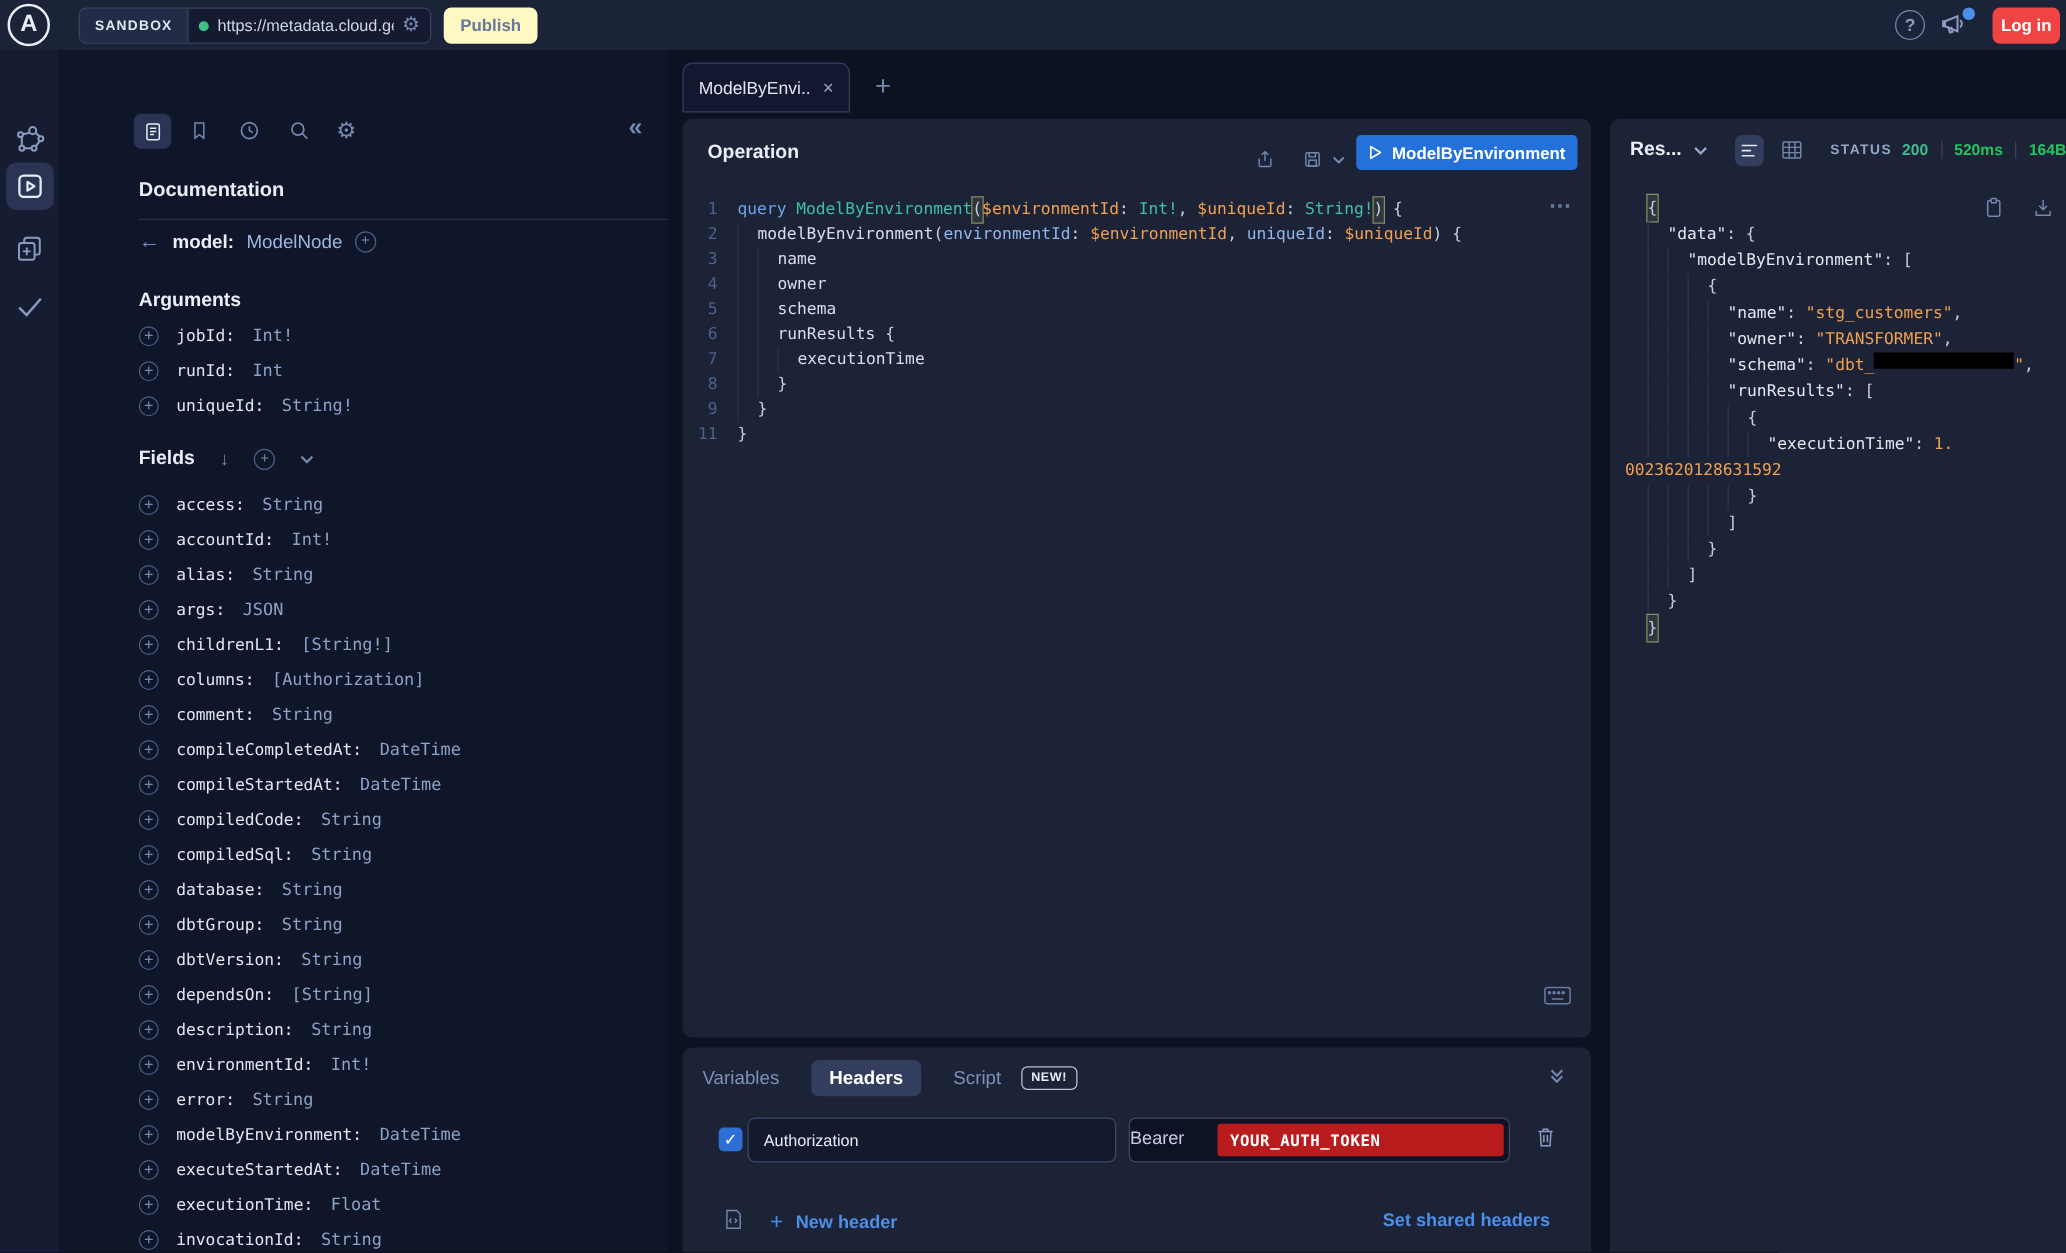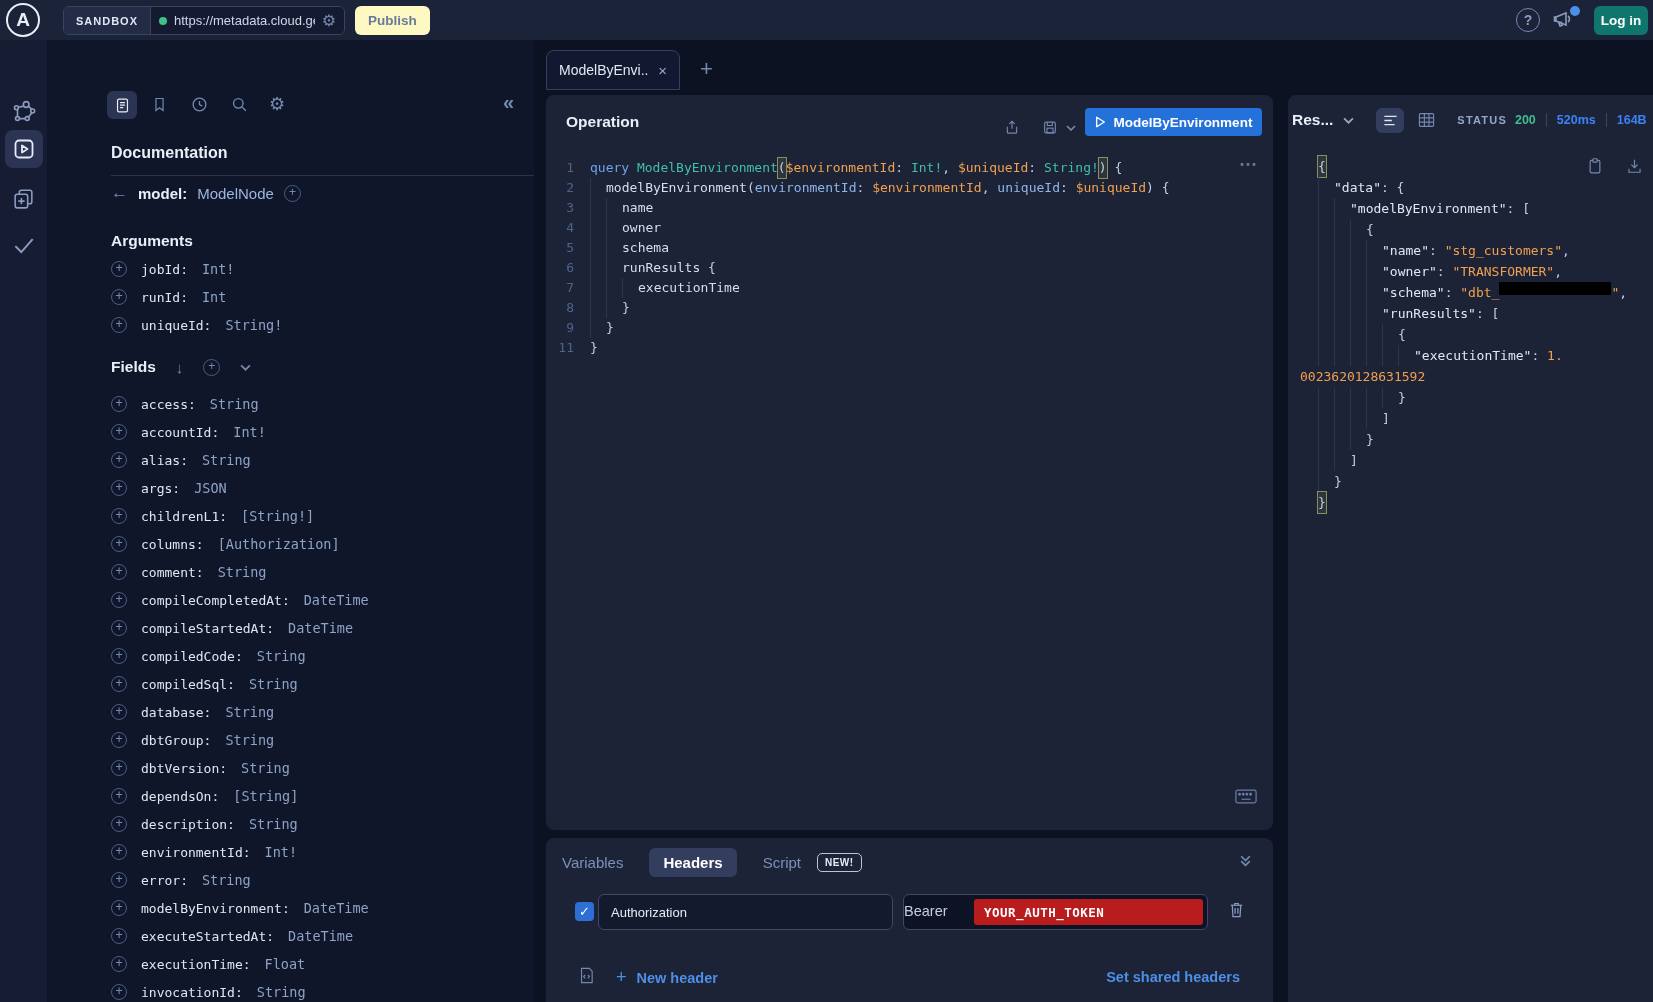--- a/index.html
+++ b/index.html
@@ -27,21 +27,21 @@
   .url-seg{flex:1;background:#141b30;display:flex;align-items:center;gap:7px;padding:0 8px;min-width:0}
   .gdot{width:8px;height:8px;border-radius:50%;background:var(--green);flex:none}
   .urltext{color:#cdd7ea;font-size:13px;white-space:nowrap;overflow:hidden;flex:1}
   .gear-glyph{color:var(--muted);font-size:16px;line-height:1;flex:none}
   .publish{position:absolute;left:355px;top:6px;width:75px;height:29px;background:#fef9c3;border-radius:6px;
         color:#68799c;font-weight:bold;font-size:13.5px;display:flex;align-items:center;justify-content:center}
   .help{position:absolute;left:1516px;top:8px;width:24px;height:24px;border:1.5px solid var(--muted);
         border-radius:50%;color:var(--micon);font-size:14px;font-weight:bold;display:flex;align-items:center;justify-content:center}
   .mega{position:absolute;left:1552px;top:8px;width:28px;height:24px}
   .mega .dot{position:absolute;right:0px;top:-2px;width:10px;height:10px;border-radius:50%;background:#4a90e8}
-  .login{position:absolute;left:1594px;top:6px;width:54px;height:29px;background:#0f766e;border-radius:6px;
+  .login{position:absolute;left:1594px;top:6px;width:54px;height:29px;background:#ef4444;border-radius:6px;
         color:#fff;font-weight:bold;font-size:13.5px;display:flex;align-items:center;justify-content:center}
 
   
   .rail{position:absolute;left:0;top:40px;width:47px;height:962px;background:var(--rail)}
   .rail-ico{position:absolute;left:0;width:47px;display:flex;justify-content:center}
   .explorer-pill{position:absolute;left:5px;top:90px;width:38px;height:38px;background:var(--pill);
         border-radius:8px;display:flex;align-items:center;justify-content:center}
 
   
   .docs{position:absolute;left:47px;top:40px;width:487px;height:962px;background:var(--docs)}
@@ -110,30 +110,30 @@
         color:#fff;font-weight:bold;font-size:12.5px;display:flex;align-items:center;padding-left:10px;letter-spacing:.5px}
   .trash{position:absolute;left:682px;top:62px}
   .foot-ico{position:absolute;left:32px;top:128px}
   .newheader{position:absolute;left:70px;top:129px;color:var(--link);font-size:14.5px;font-weight:bold;
         display:flex;align-items:center;gap:10px}
   .plus-link{font-size:18px;font-weight:normal}
   .sharedheaders{position:absolute;right:33px;top:131px;color:var(--link);font-size:14.5px;font-weight:bold}
 
   
   .resp{position:absolute;left:1288px;top:95px;width:365px;height:907px;background:var(--panel);border-radius:8px 0 0 0}
-  .resp-head{position:absolute;left:4px;top:0;right:0;height:50px;display:flex;align-items:center;padding-left:0}
+  .resp-head{position:absolute;left:16px;top:0;right:0;height:50px;display:flex;align-items:center;padding-left:0}
   .resp-title{color:#e9eef7;font-size:15.5px;font-weight:bold}
   .resp-chev{margin-left:10px}
   .viewpill{margin-left:22px;width:28px;height:25px;background:var(--activepill);border-radius:6px;
         display:flex;align-items:center;justify-content:center}
   .tbl-ico{margin-left:14px}
   .statuslbl{margin-left:22px;color:#93a5c8;font-size:11px;font-weight:bold;letter-spacing:1.2px}
   .statusval{margin-left:8px;color:#41bd8d;font-size:12.5px;font-weight:bold}
   .sep{margin-left:10px;width:1px;height:14px;background:var(--border)}
-  .metric{margin-left:10px;color:#3b82f6;font-size:12.5px;font-weight:bold}
+  .metric{margin-left:10px;color:#22c55e;font-size:12.5px;font-weight:bold}
   .rlines{position:absolute;left:12px;right:4px;top:61px;font-size:13px;line-height:21px}
   .rrow{display:flex;height:21px;white-space:pre;margin-left:18px}
   .rrow.wrap{margin-left:0}
   .rgd{width:16px;flex:none;border-left:1px solid var(--guide)}
   .copy-ico{position:absolute;right:50px;top:62px}
   .dl-ico{position:absolute;right:10px;top:62px}
 </style>
 </head>
 <body>
 

